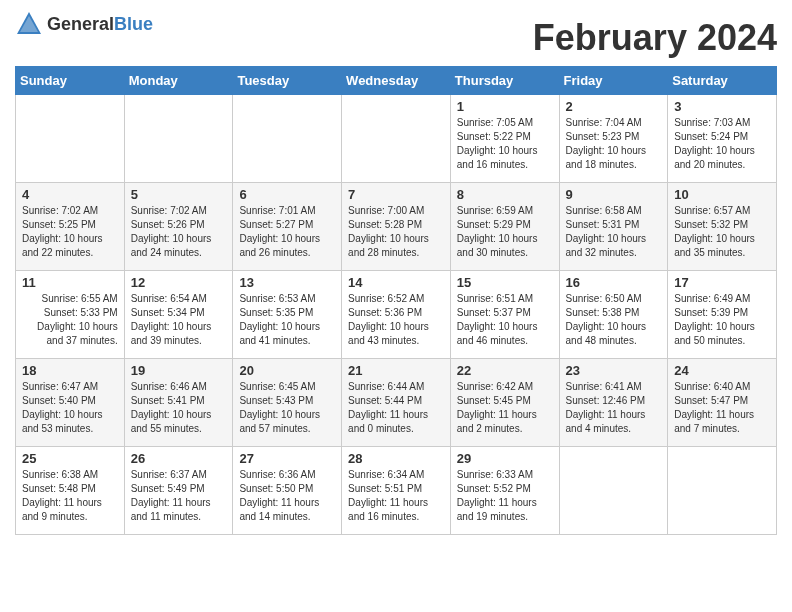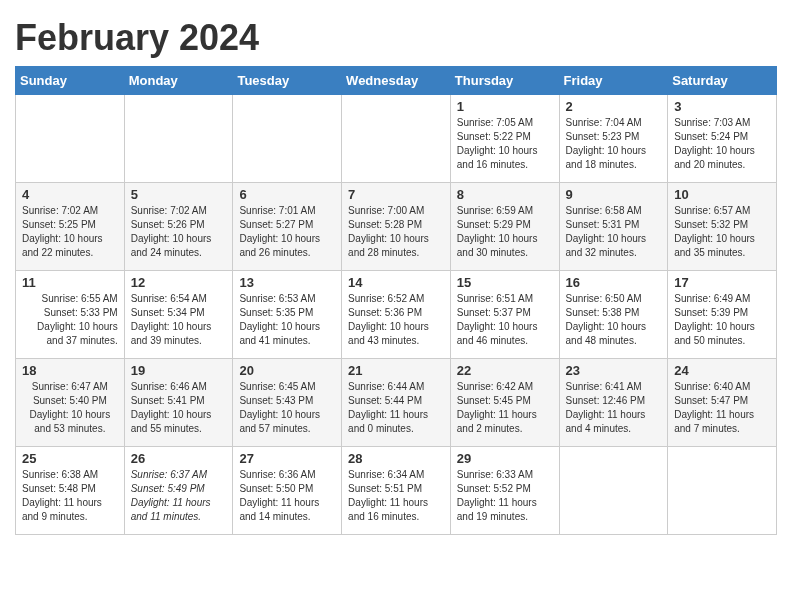--- a/index.html
+++ b/index.html
@@ -88,20 +88,29 @@
       background-color: #fff;
     }
     .empty {
       background-color: #fff !important;
     }
   </style>
 </head>
 <body>
 
 <div class="header">
+  <div class="logo">
+    <svg class="logo-icon" viewBox="0 0 28 28">
+      <polygon points="14,2 26,24 2,24" fill="#3a7fc1"></polygon>
+      <polygon points="14,6 23,22 5,22" fill="white" opacity="0.3"></polygon>
+    </svg>
+    <div>
+      <span class="logo-text-general">General</span><span class="logo-text-blue">Blue</span>
+    </div>
+  </div>
   <div class="title-block">
     <div class="month-year">February 2024</div>
   </div>
 </div>
 
 <table>
   <thead>
     <tr>
     <th>Sunday</th>
         <th>Monday</th>
@@ -238,21 +247,21 @@
           <span class="day-num">17</span>
           <div class="day-info" style="white-space: pre-line;">Sunrise: 6:49 AM
 Sunset: 5:39 PM
 Daylight: 10 hours
 and 50 minutes.</div>
         </td>
       </tr>
       <tr>
         <td>
           <span class="day-num">18</span>
-          <div class="day-info" style="white-space: pre-line; text-align: center;">Sunrise: 6:47 AM
+          <div class="day-info" style="white-space: pre-line;">Sunrise: 6:47 AM
 Sunset: 5:40 PM
 Daylight: 10 hours
 and 53 minutes.</div>
         </td>
         <td>
           <span class="day-num">19</span>
           <div class="day-info" style="white-space: pre-line;">Sunrise: 6:46 AM
 Sunset: 5:41 PM
 Daylight: 10 hours
 and 55 minutes.</div>
@@ -296,21 +305,21 @@
       <tr>
         <td>
           <span class="day-num">25</span>
           <div class="day-info" style="white-space: pre-line;">Sunrise: 6:38 AM
 Sunset: 5:48 PM
 Daylight: 11 hours
 and 9 minutes.</div>
         </td>
         <td>
           <span class="day-num">26</span>
-          <div class="day-info" style="white-space: pre-line; font-style: italic;">Sunrise: 6:37 AM
+          <div class="day-info" style="white-space: pre-line;">Sunrise: 6:37 AM
 Sunset: 5:49 PM
 Daylight: 11 hours
 and 11 minutes.</div>
         </td>
         <td>
           <span class="day-num">27</span>
           <div class="day-info" style="white-space: pre-line;">Sunrise: 6:36 AM
 Sunset: 5:50 PM
 Daylight: 11 hours
 and 14 minutes.</div>

